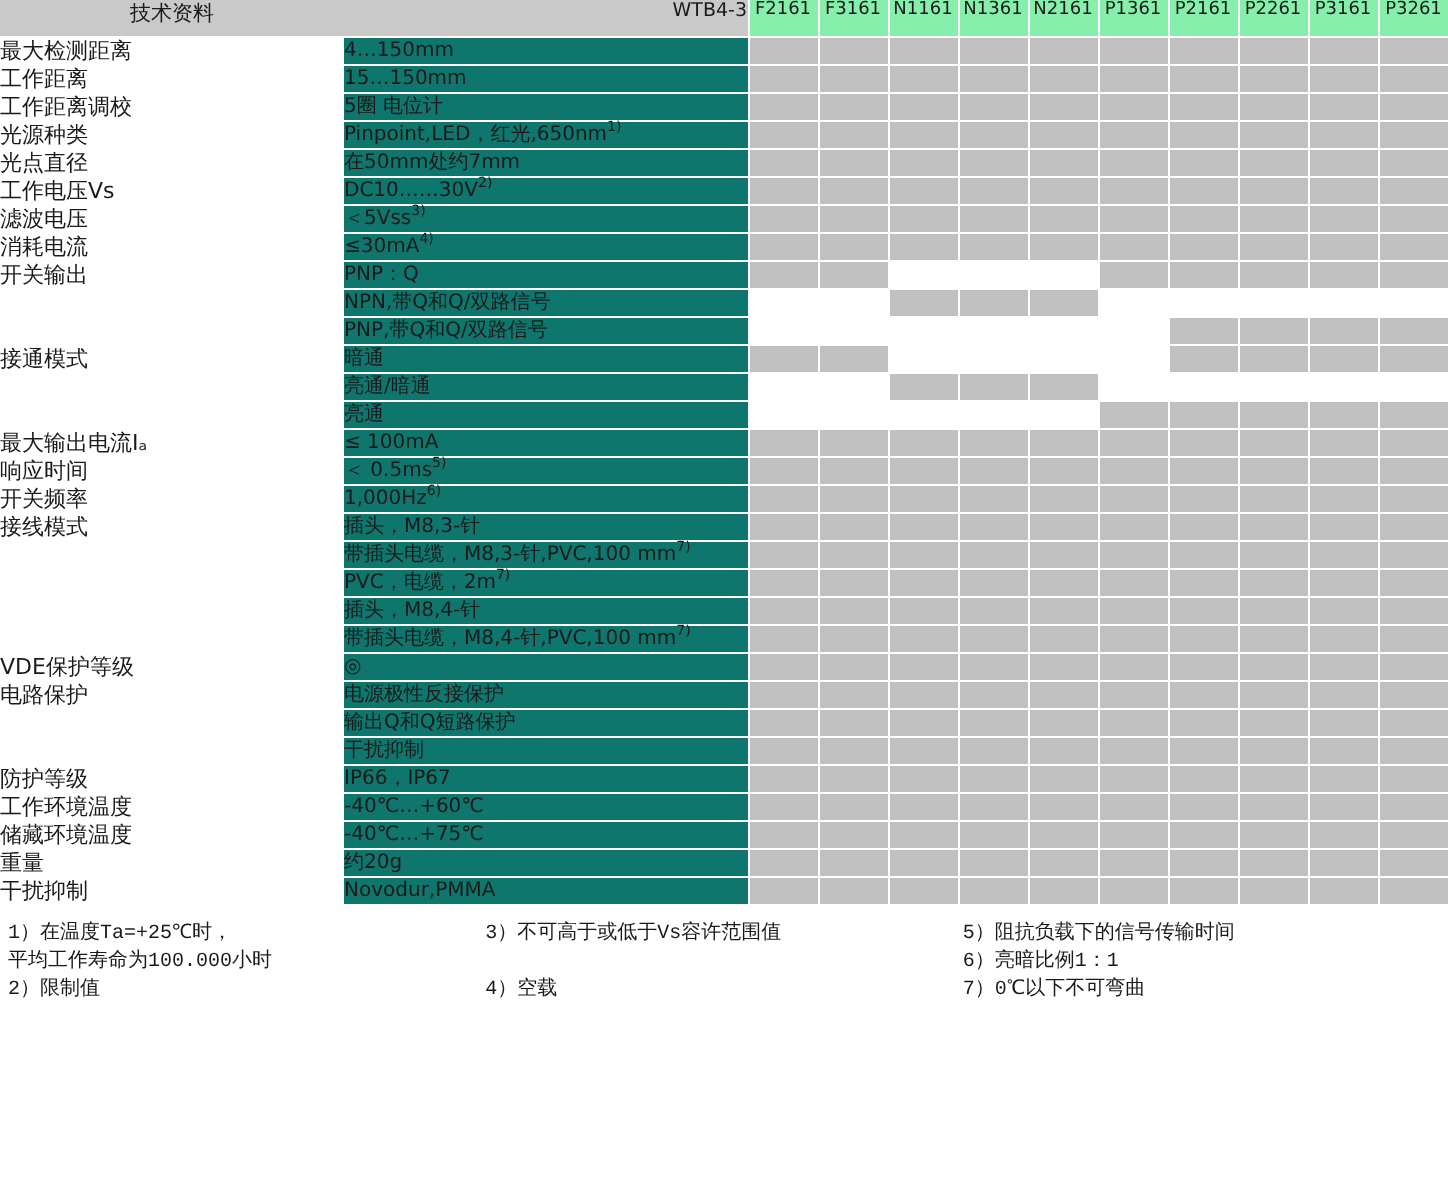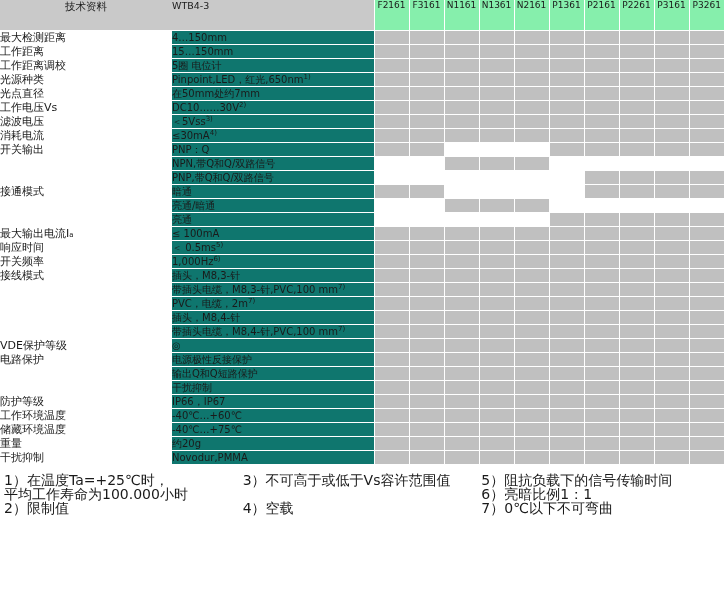--- a/index.html
+++ b/index.html
@@ -25,27 +25,27 @@
     margin: 0;
     vertical-align: top;
     font-weight: normal;
   }
   
   .hdr-title {
     background: #c9c9c9;
     font-weight: bold;
     font-size: 10.5px;
     padding: 4px 6px 4px 4px;
-    height: 30px;
+    height: 18px;
     border-bottom: 1px solid #ffffff;
   }
   .hdr-model {
     background: #c9c9c9;
     font-size: 9.5px;
-    text-align: left;
+    text-align: right;
     padding: 4px 6px 4px 4px;
     border-bottom: 1px solid #ffffff;
   }
   .hdr-col {
     background: #86efac;
     font-size: 9px;
     text-align: center;
     padding: 4px 0 4px 0;
     border-left: 1px solid #ffffff;
     border-bottom: 1px solid #ffffff;
@@ -76,24 +76,25 @@
   }
   sup {
     font-size: 7px;
     vertical-align: super;
     line-height: 0;
   }
   
   .notes {
     margin-top: 8px;
     padding: 0 4px 0 4px;
-    font-size: 14px;
+    font-size: 10px;
     line-height: 14px;
     color: #1a1a1a;
     display: flex;
+    font-family: Liberation Mono, monospace;
   }
   .notes-col {
     flex: 1 1 33.33%;
     padding-right: 6px;
   }
   .note-line {
     white-space: nowrap;
   }
 </style>
 </head>

